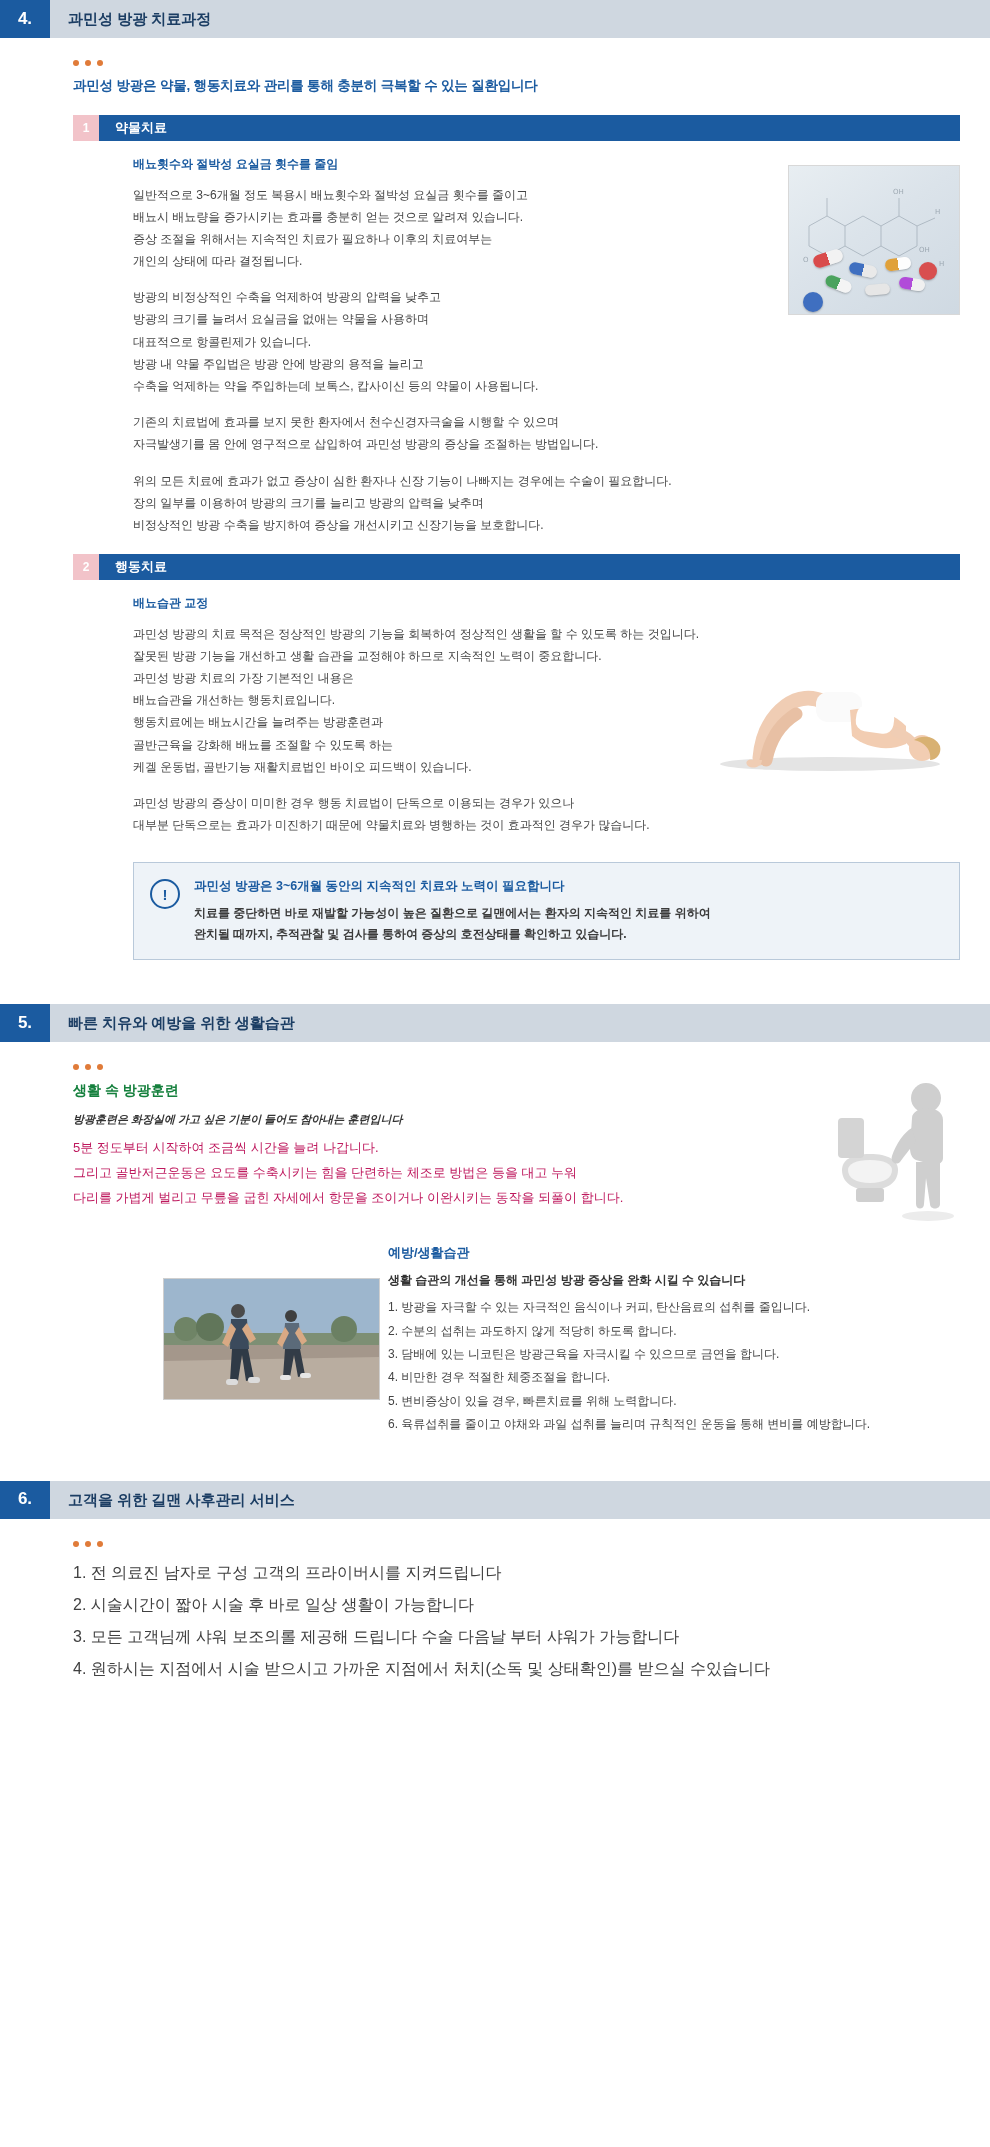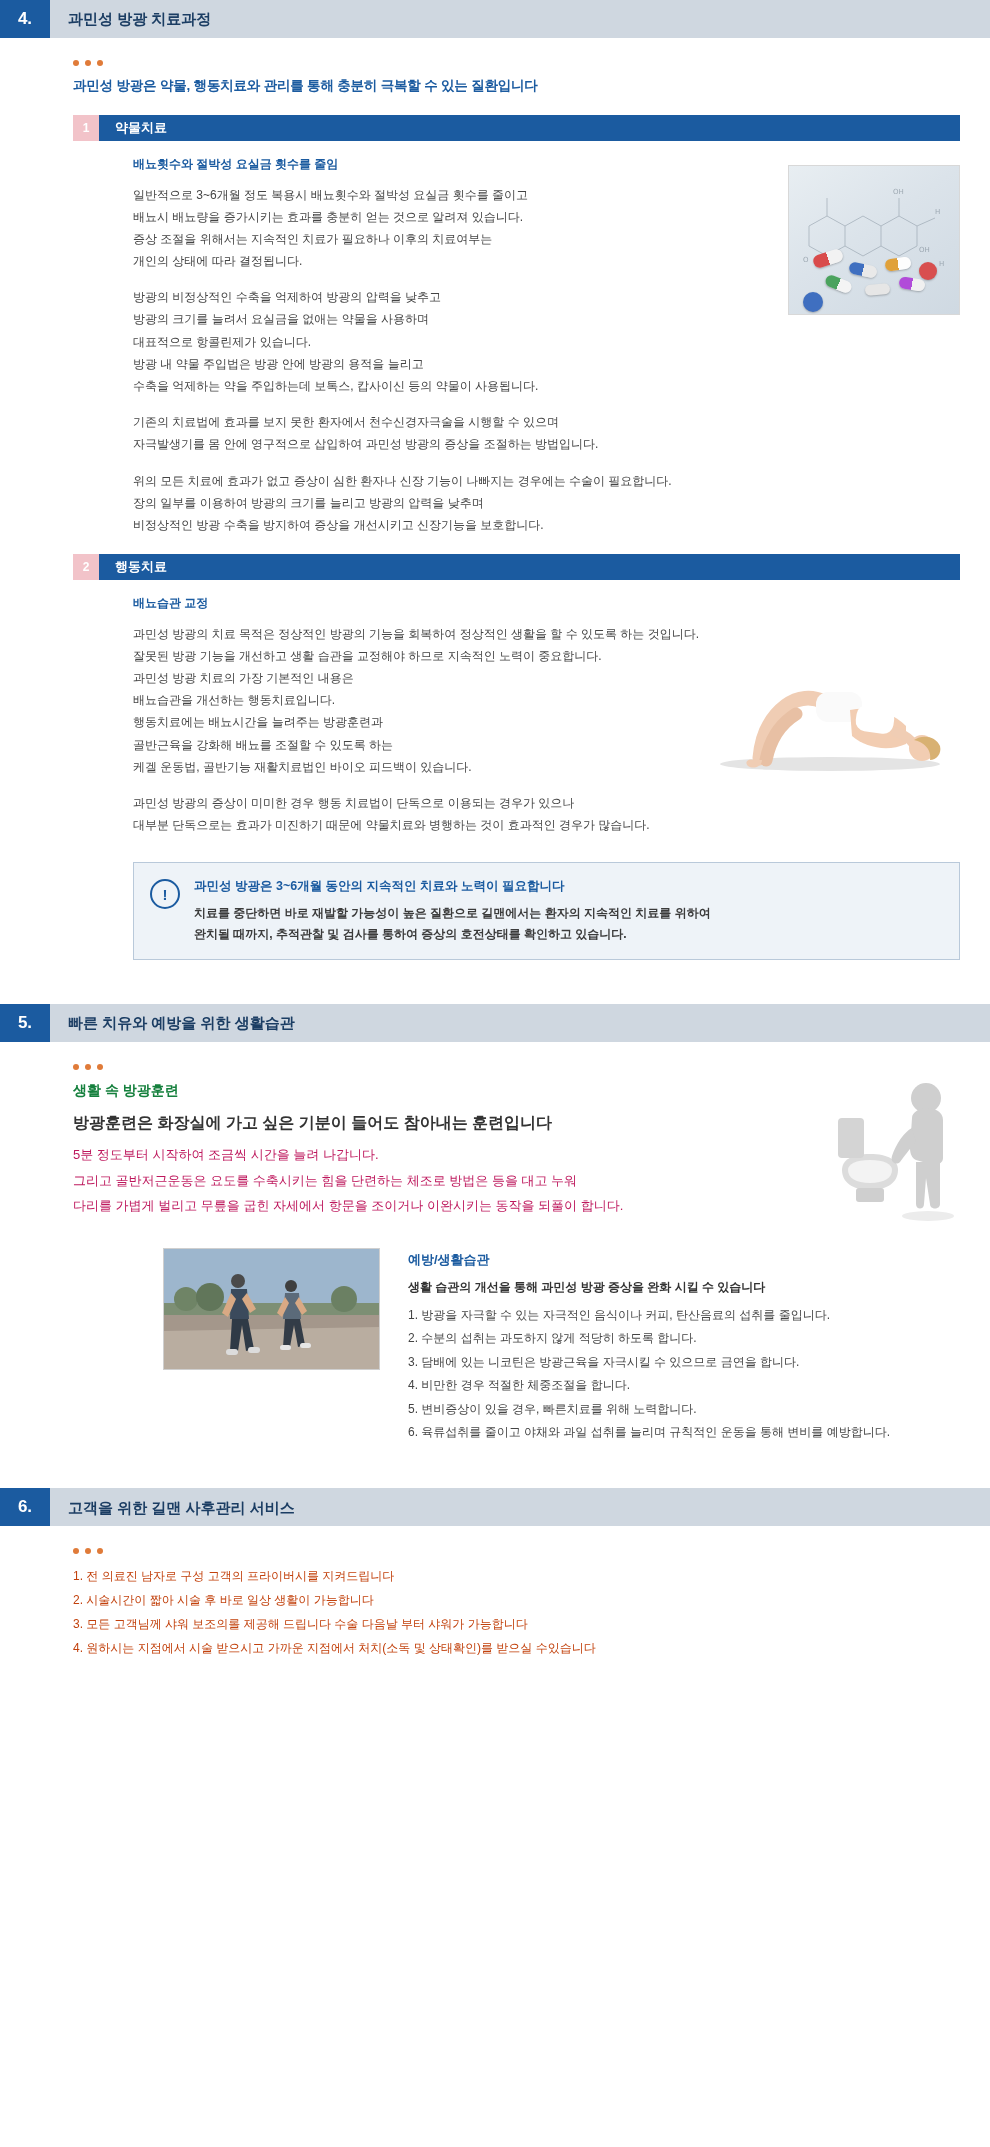--- a/index.html
+++ b/index.html
@@ -198,42 +198,43 @@
   
   .s5-title {
     color: #15803d;
     font-size: 14px;
     font-weight: bold;
     margin: 4px 0 10px 0;
   }
   .s5-bold {
     font-weight: bold;
     color: #333;
-    font-size: 16px;
+    font-size: 11px;
     margin-bottom: 6px;
+    font-style: italic;
   }
   .s5-lines {
     font-size: 13px;
     color: #be185d;
     line-height: 1.95;
   }
   .img-toilet {
     position: absolute;
     right: 20px;
     top: 10px;
     width: 140px;
     height: 150px;
   }
 
   
   .prevent-row {
     display: flex;
-    gap: 28px;
+    gap: 8px;
     margin: 30px 0 0 90px;
-    align-items: flex-start;
+    align-items: center;
   }
   .img-run {
     width: 215px;
     height: 120px;
     border: 1px solid #cfcfcf;
     position: relative;
     overflow: hidden;
     background: linear-gradient(#9fb8cf 0 52%, #7e8b79 52% 64%, #6f7c6b 64% 100%);
     flex: none;
   }
@@ -259,22 +260,22 @@
     font-size: 12px;
     color: #444;
     line-height: 1.95;
   }
 
   
   .s6-list {
     margin: 0;
     padding: 0 0 0 0;
     list-style: none;
-    font-size: 12px;
-    color: #c2410c;
+    font-size: 16px;
+    color: #404040;
     line-height: 2.0;
   }
 
   .spacer-lg { height: 44px; }
 </style>
 </head>
 <body>
 
 <div class="page">
 

